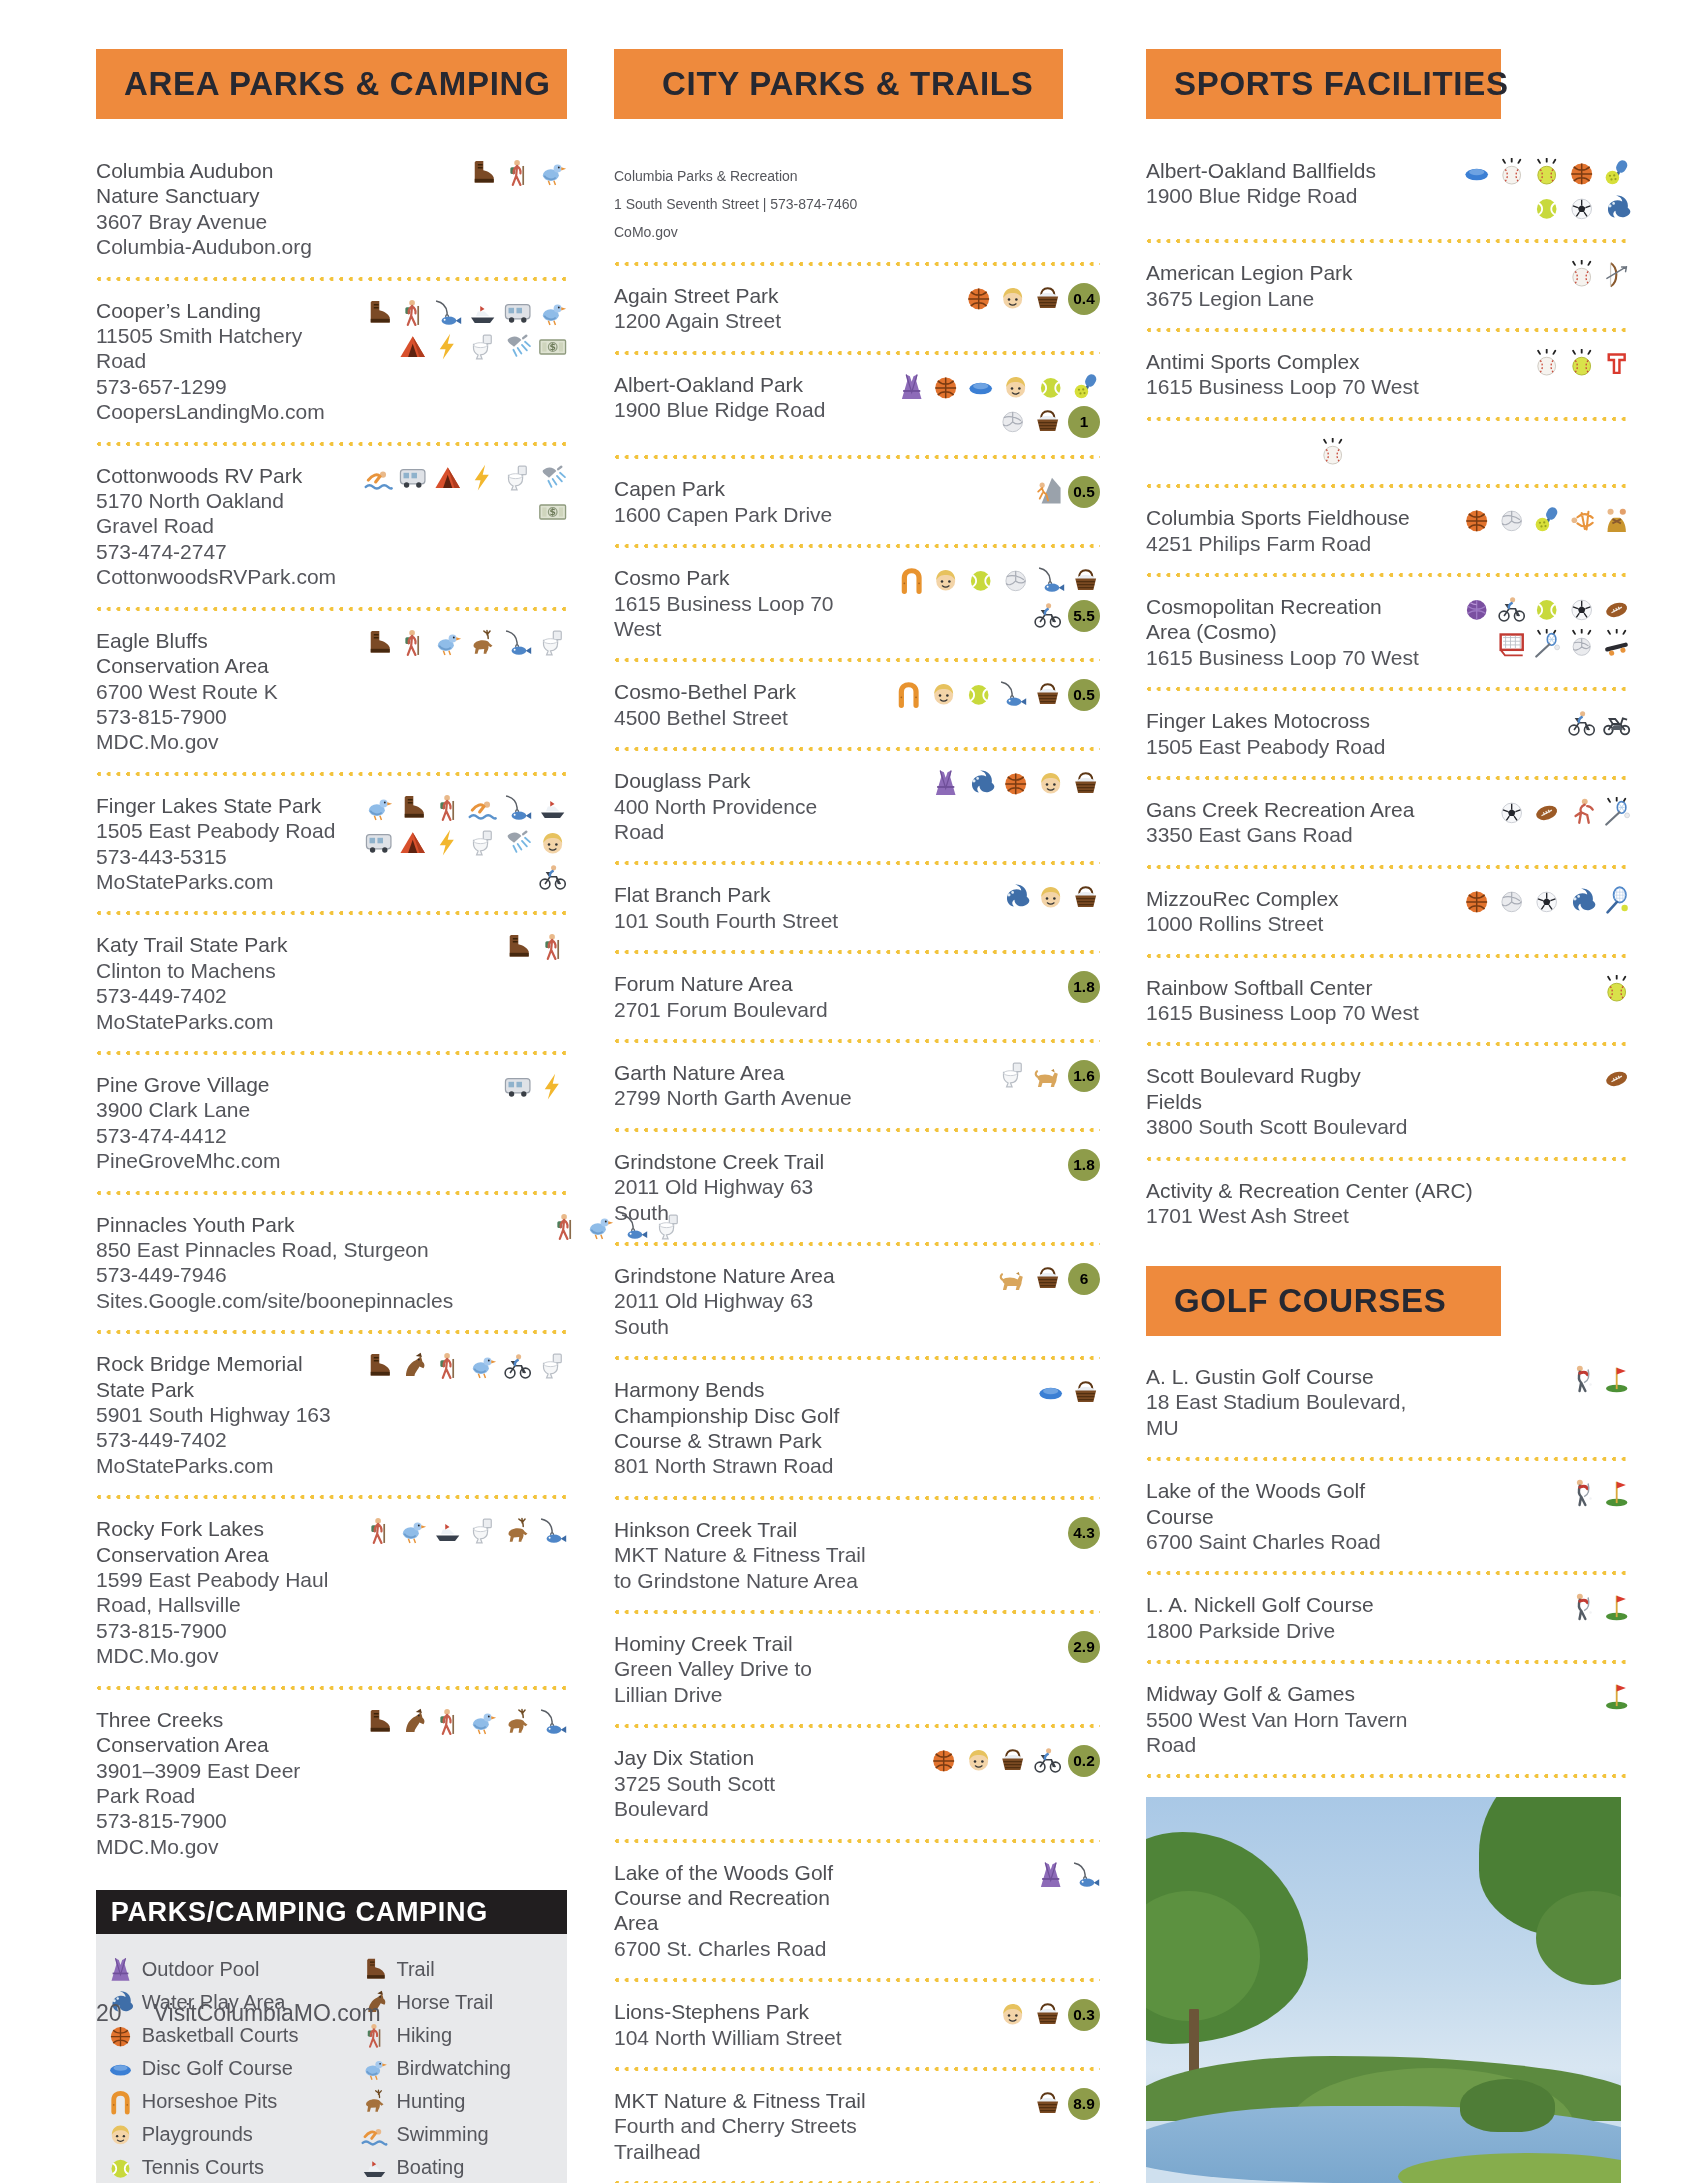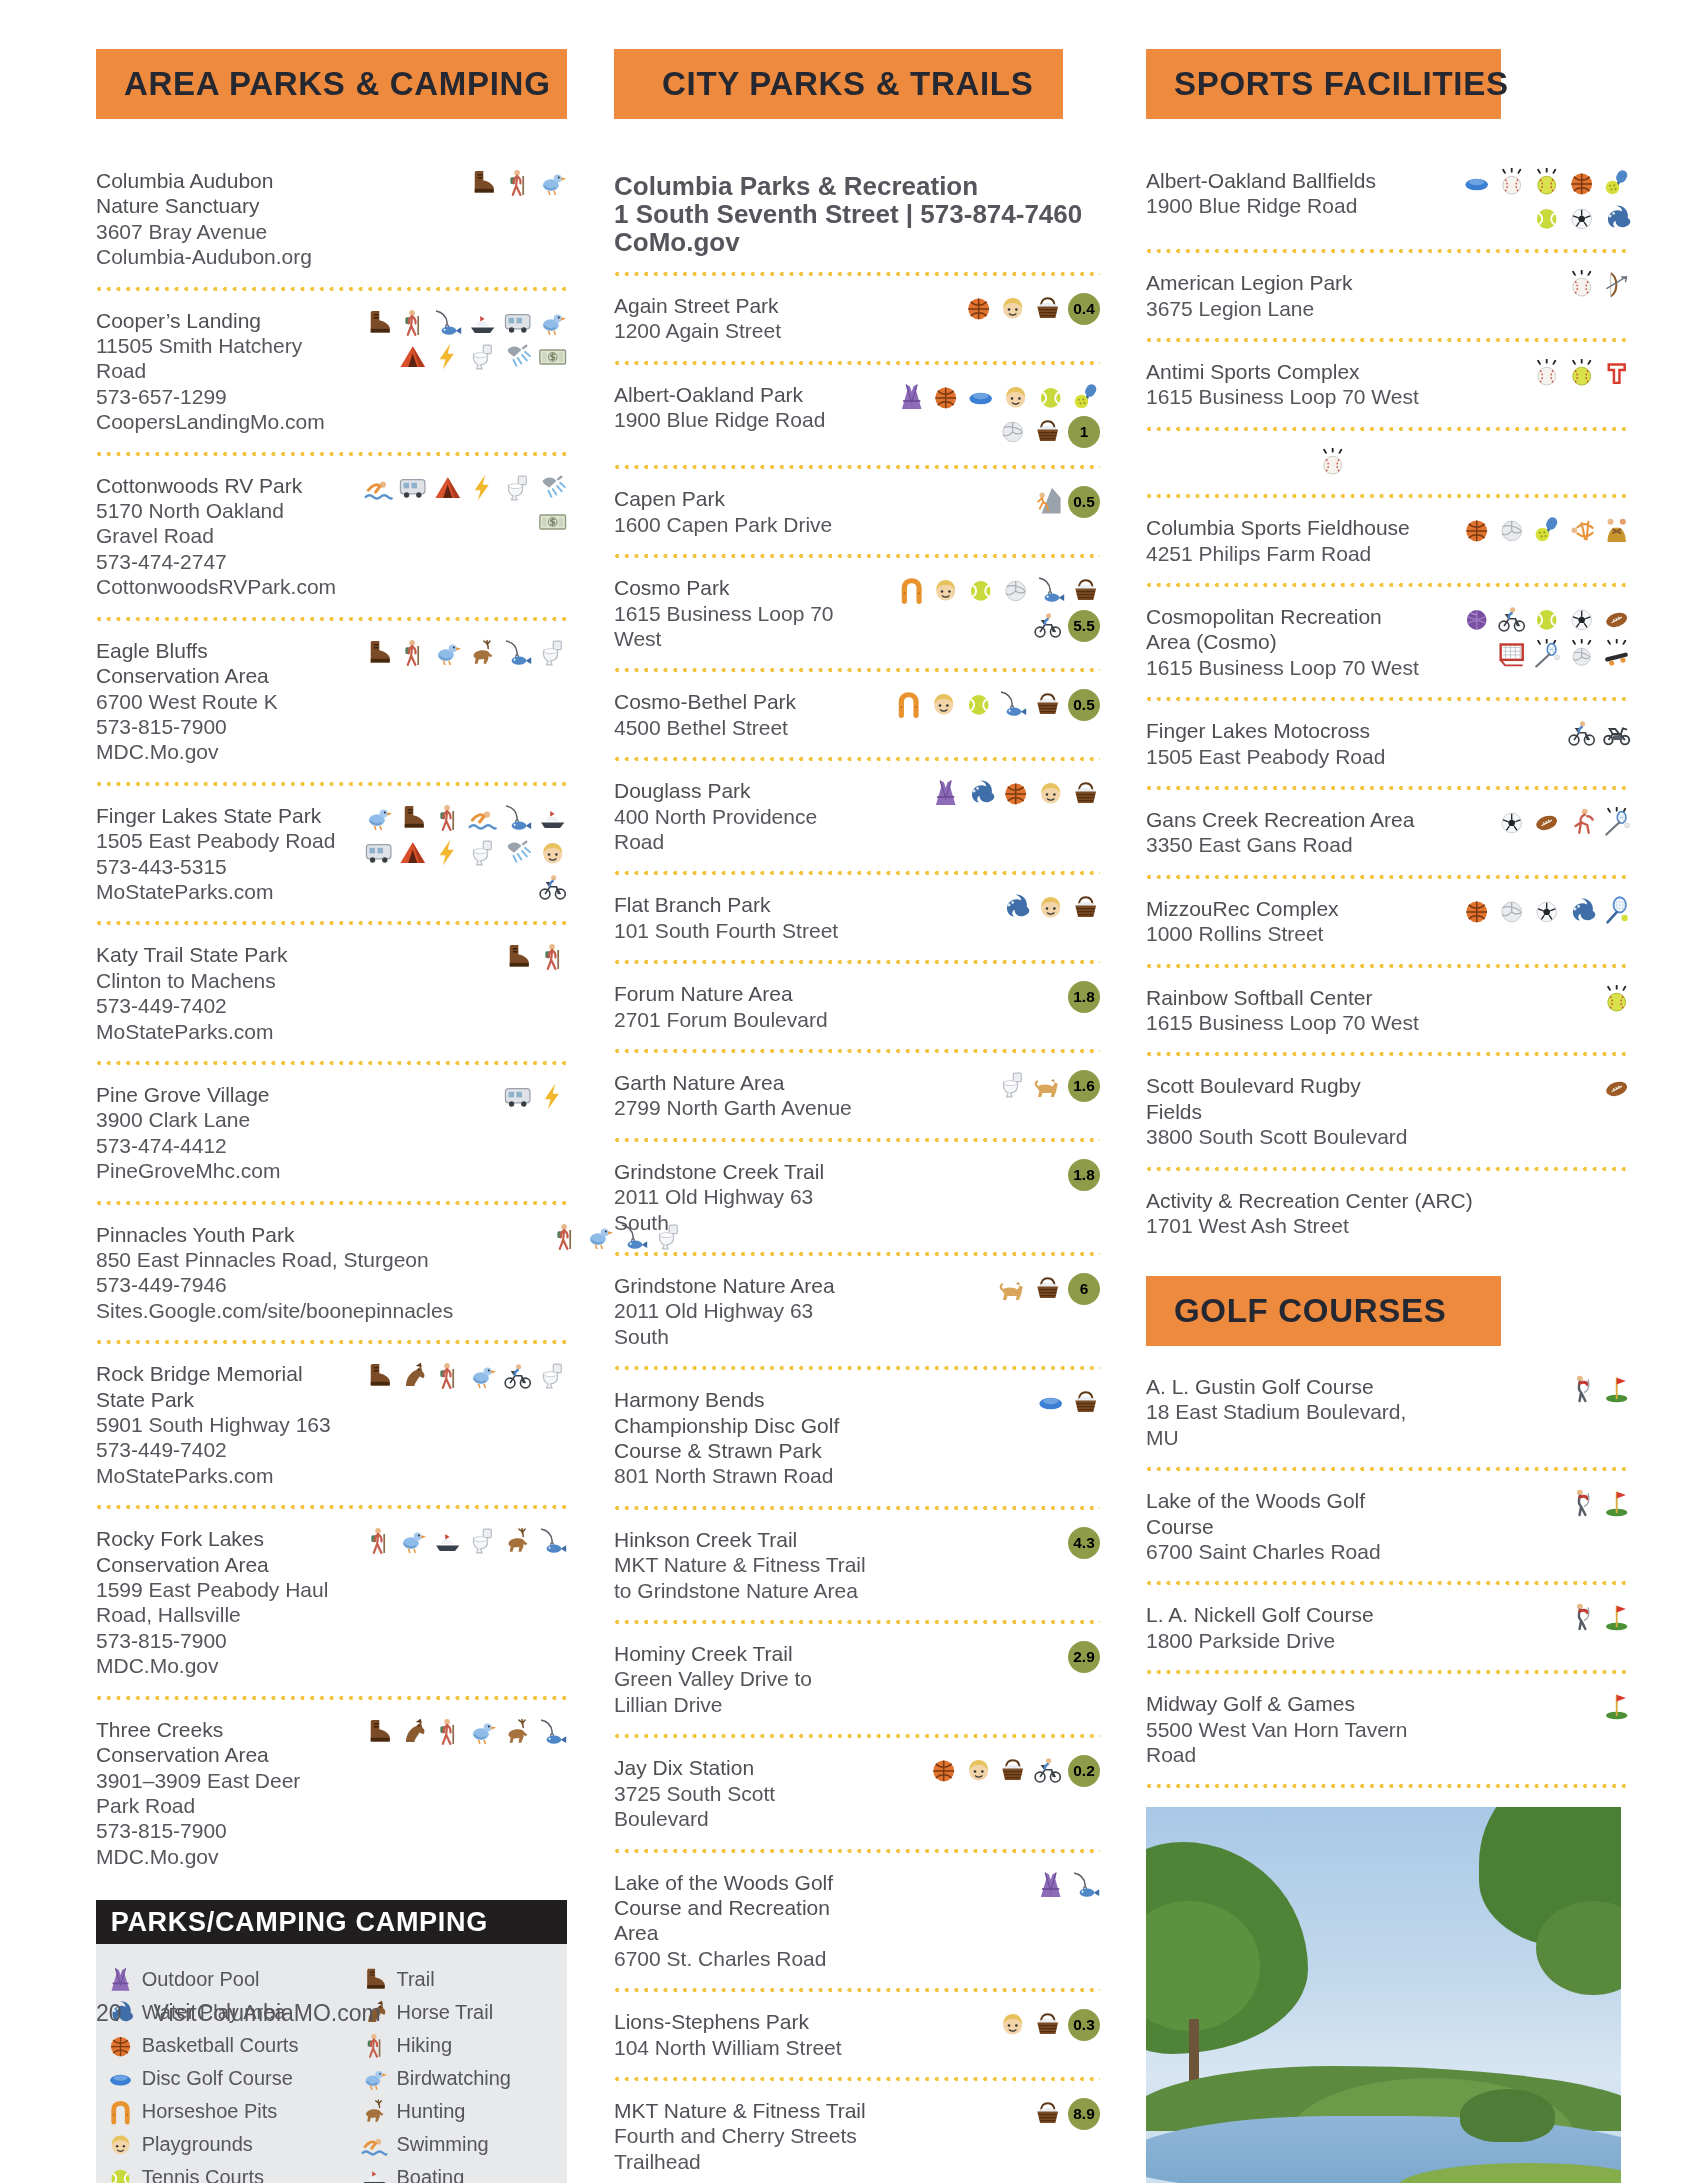--- a/index.html
+++ b/index.html
@@ -9,28 +9,28 @@
     -webkit-font-smoothing:antialiased;
   }
   .col{position:absolute;top:49px;}
   #col1{left:96px;width:471px;}
   #col2{left:614px;width:486px;}
   #col3{left:1146px;width:485px;}
 
   .sec-header{
     background:#ee8a3d;color:#262831;font-weight:700;font-size:33px;letter-spacing:0.7px;
     height:70px;display:flex;align-items:center;padding:0 28px;box-sizing:border-box;
-    margin-bottom:41px;white-space:nowrap;
+    margin-bottom:31px;white-space:nowrap;
   }
   #col1 .sec-header{width:100%;}
   #col2 .sec-header{width:449px;padding-left:48px;}
   #col3 .sec-header{width:355px;}
   .golf-header{width:225px;margin:29.4px 0 20px 0;}
 
-  .intro{font-size:26px;line-height:28px;padding:12px 0 6.7px 0;font-weight:bold;}
+  .intro{font-size:14px;line-height:28px;padding:12px 0 6.7px 0;}
 
   .entry{display:flex;gap:9.4px;padding:8px 0;align-items:flex-start;}
   .e-text{flex:1 1 auto;font-size:21px;line-height:25.4px;}
   .e-name{color:#4e4f54;}
   .e-detail{color:#55565c;}
   .e-icons{display:flex;flex-wrap:wrap;justify-content:flex-end;align-content:flex-start;gap:5.4px;flex:0 0 auto;}
   #col1 .e-icons{width:221px;}
   #col2 .e-icons{width:221px;}
   #col3 .e-icons{width:201px;}
   .ic{width:29.4px;height:29.4px;display:inline-block;}

